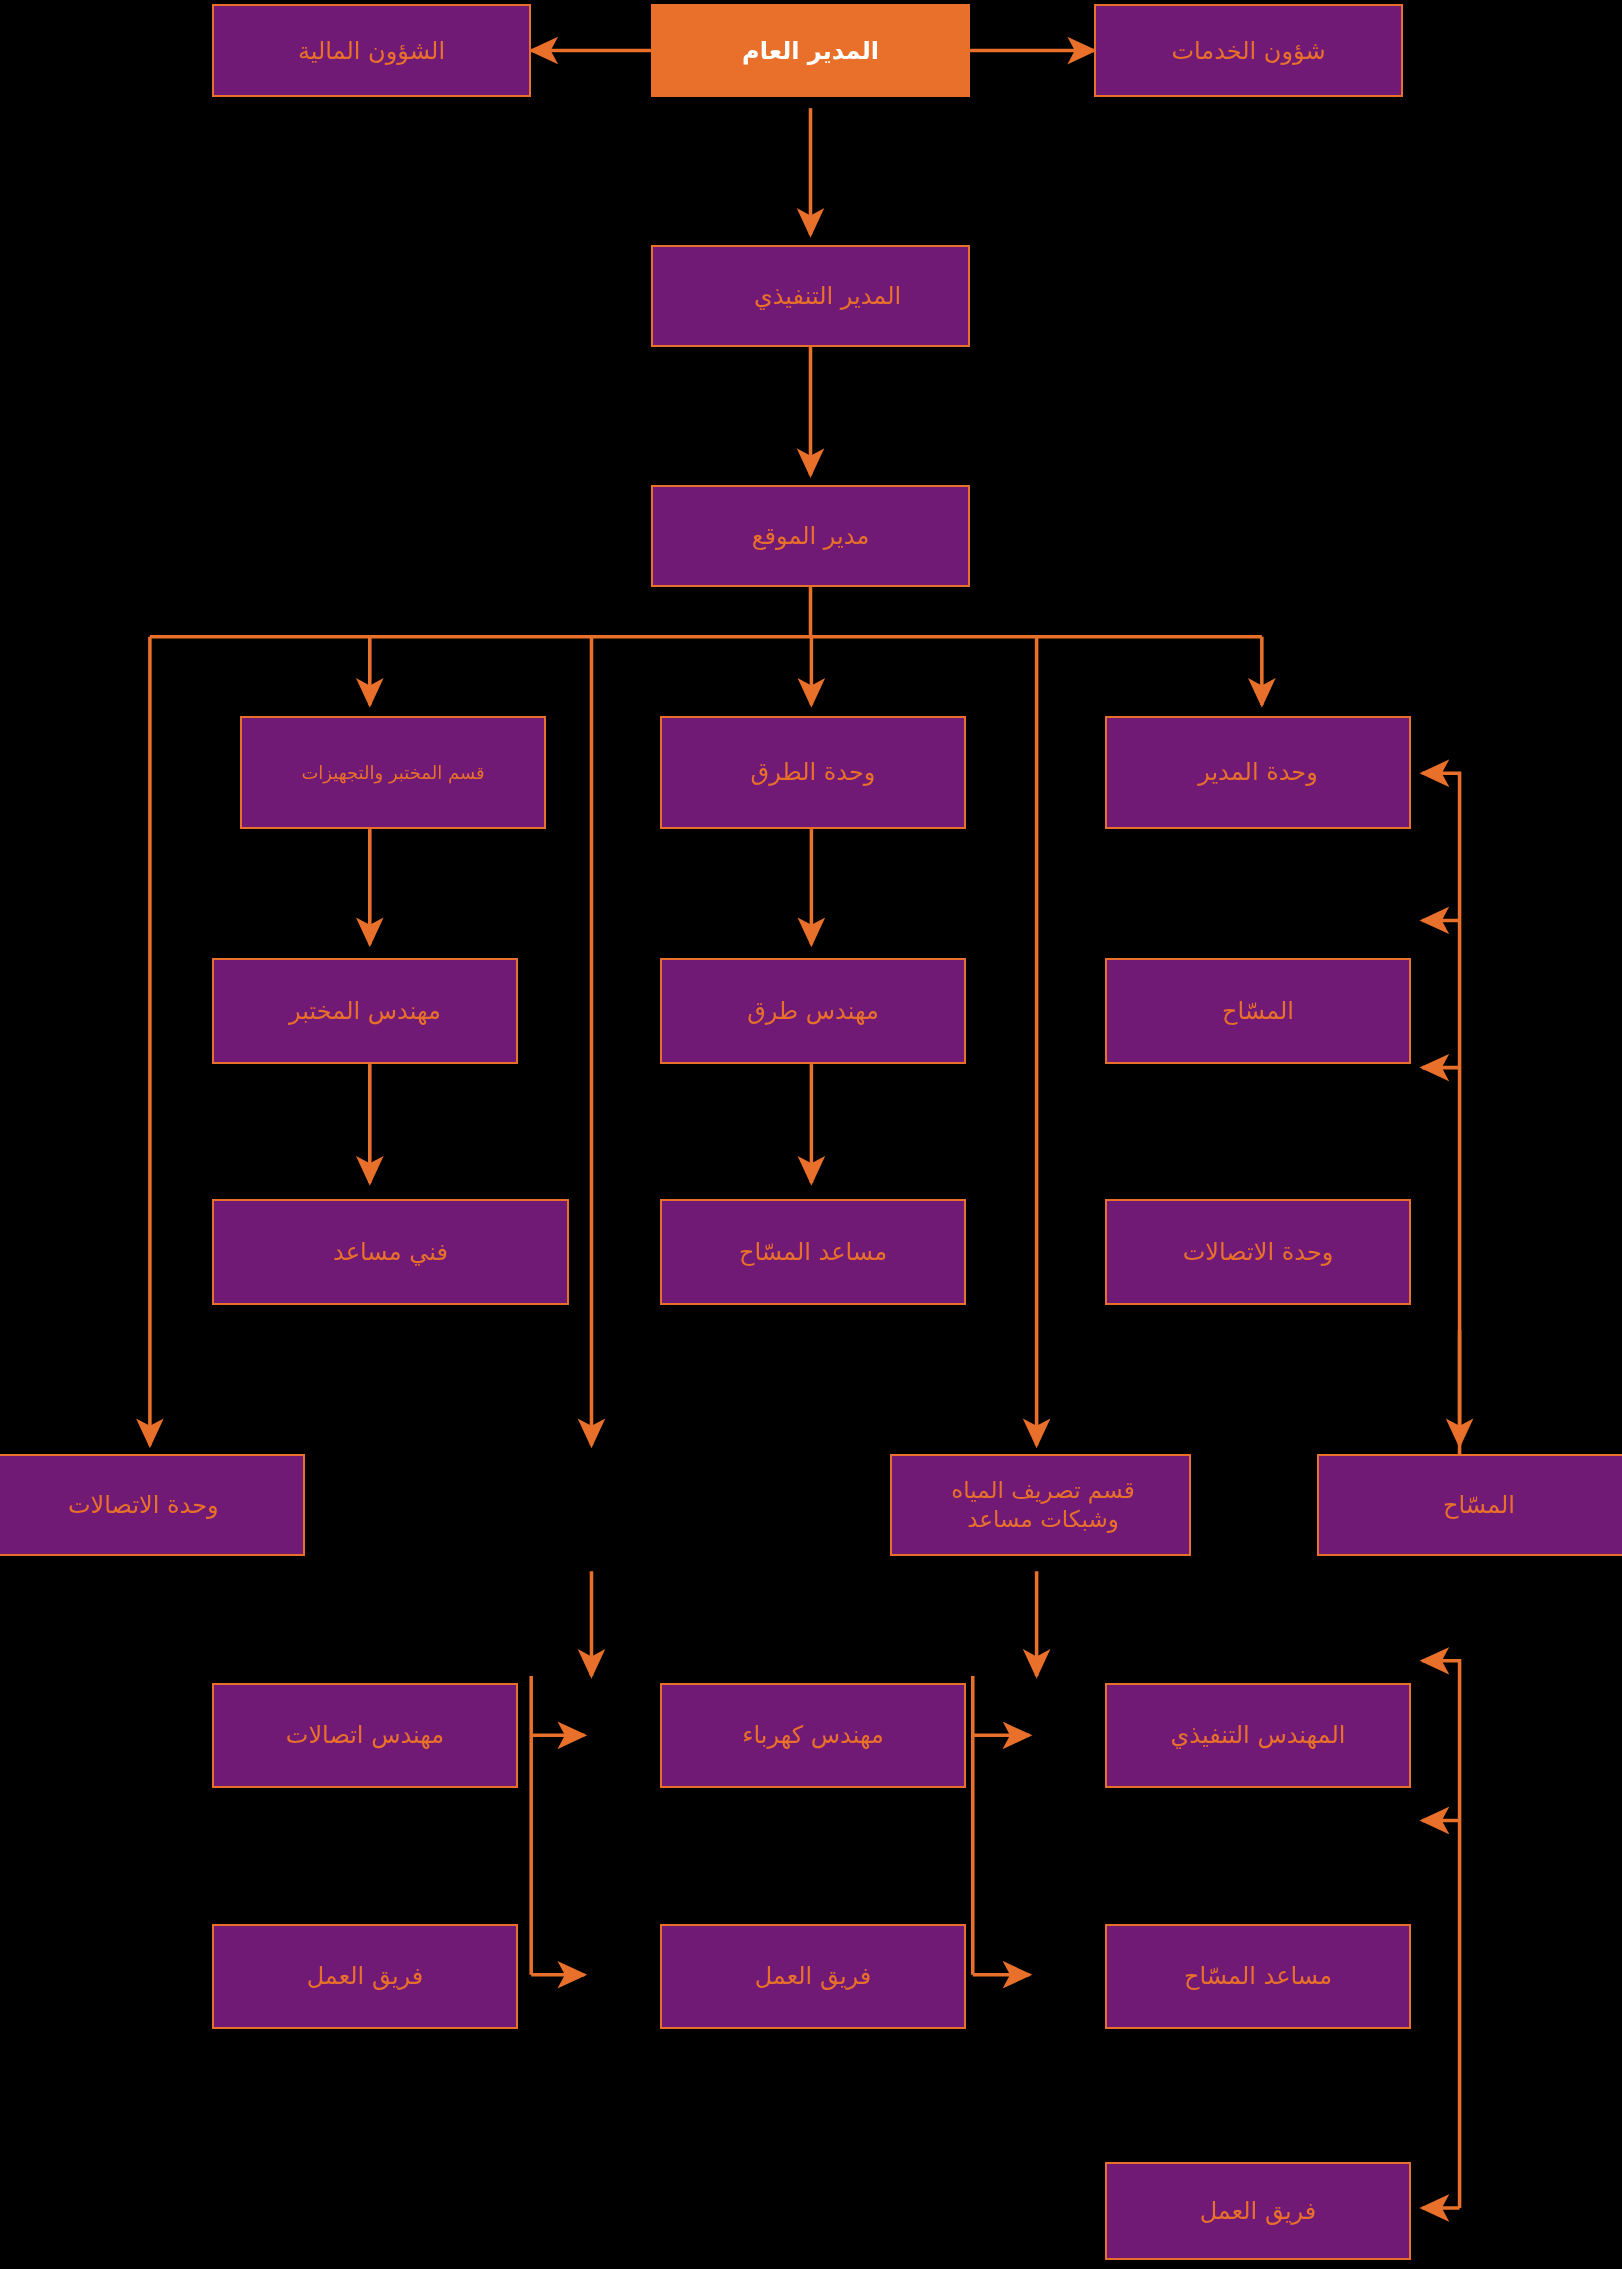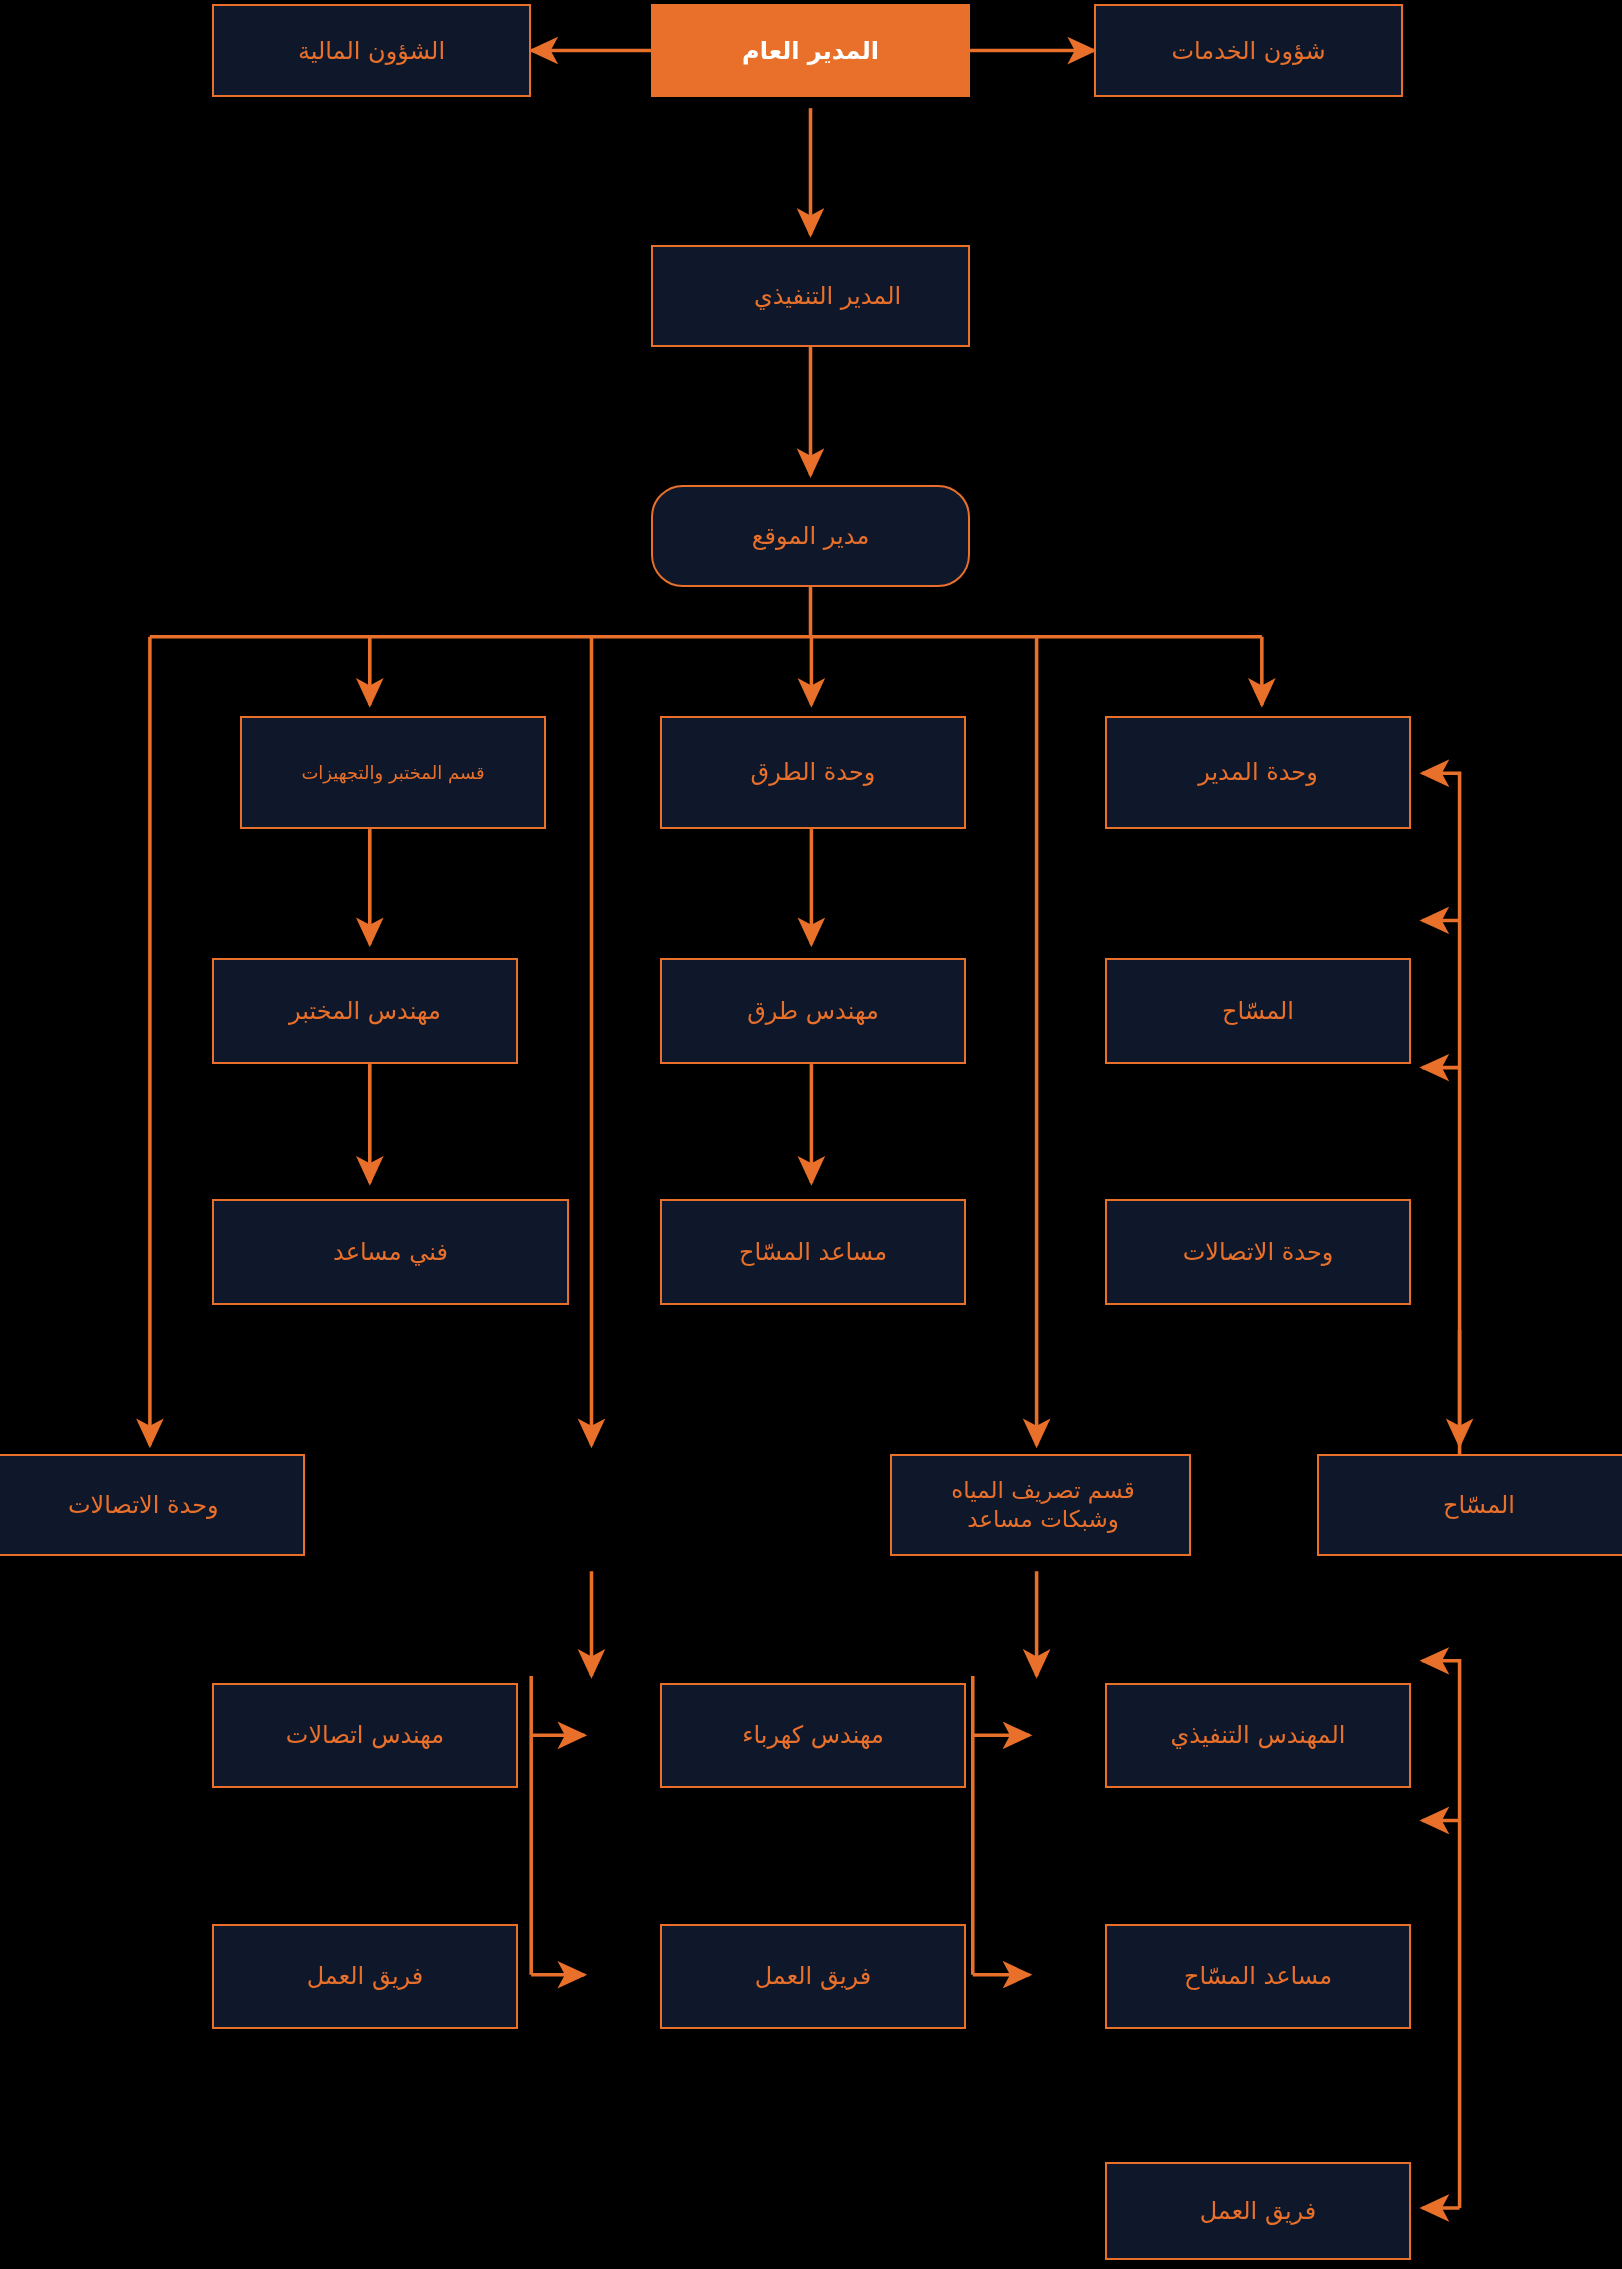--- a/index.html
+++ b/index.html
@@ -23,21 +23,21 @@
     height: 2270px;
     pointer-events: none;
   }
   .node {
     position: absolute;
     box-sizing: border-box;
     display: flex;
     align-items: center;
     justify-content: center;
     text-align: center;
-    background: #0f172a;
+    background: #701a75;
     border: 2.7px solid #e8702a;
     color: #e8702a;
     font-size: 24px;
     line-height: 1.28;
     letter-spacing: 0;
     padding: 3.5px 7px;
     direction: rtl;
   }
   .node.accent {
     background: #e8702a;
@@ -140,21 +140,21 @@
   </div>
 
   <div class="node" style="left:1095px; top:4.4px; width:309px; height:93px;">
     <span class="label">شؤون الخدمات</span>
   </div>
 
   <div class="node" style="left:652px; top:245px; width:319px; height:102px;padding-left:41px;">
     <span class="label">المدير التنفيذي</span>
   </div>
 
-  <div class="node" style="left:652px; top:485px; width:319px; height:102px;border-radius:32px;">
+  <div class="node" style="left:652px; top:485px; width:319px; height:102px;">
     <span class="label">مدير الموقع</span>
   </div>
 
   <div class="node small" style="left:213px; top:716px; width:306px; height:113px;">
     <span class="label">قسم المختبر والتجهيزات</span>
   </div>
 
   <div class="node" style="left:661px; top:716px; width:306px; height:113px;">
     <span class="label">وحدة الطرق</span>
   </div>

